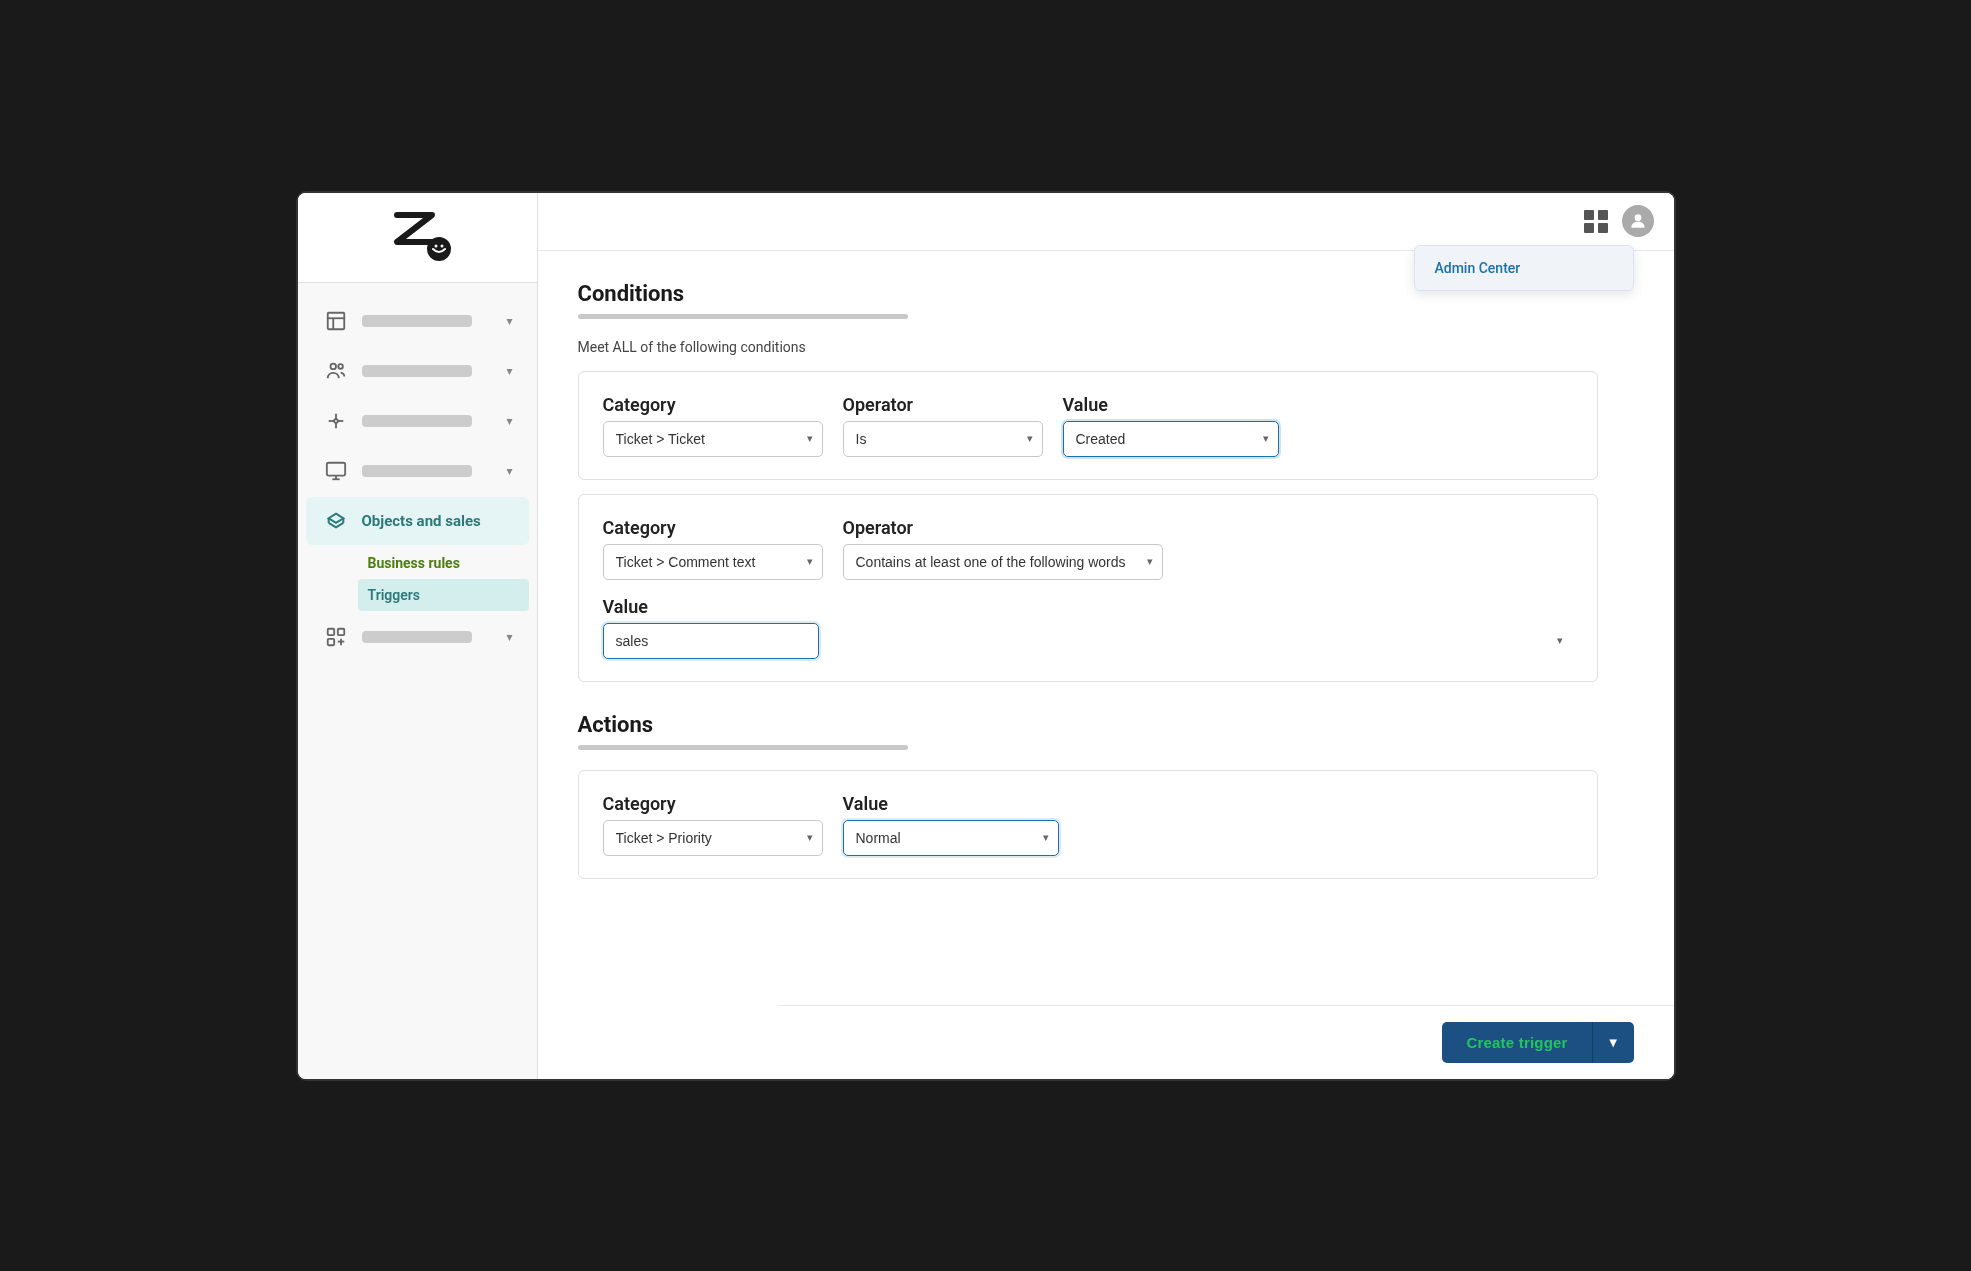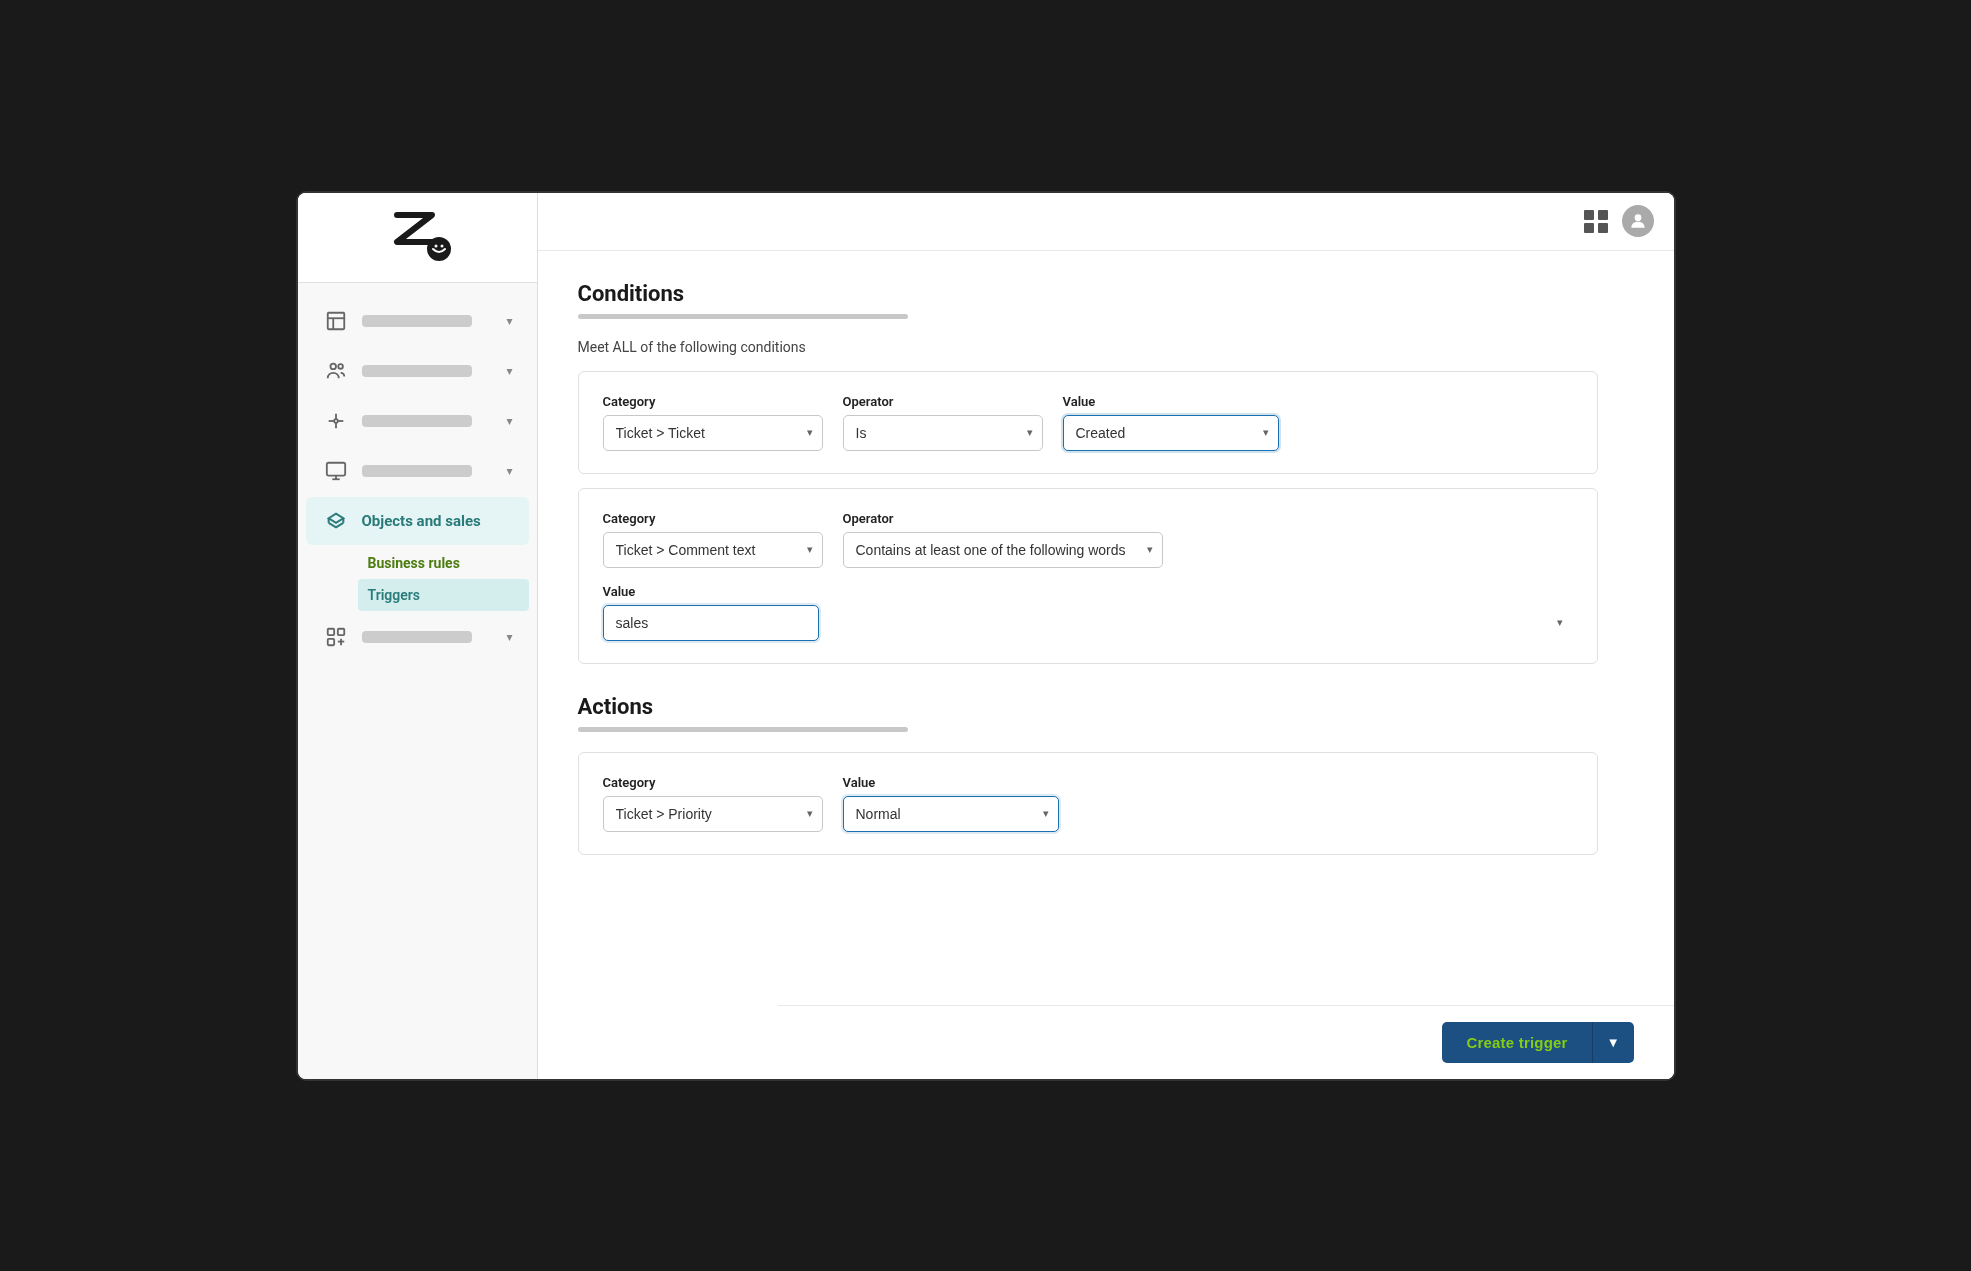--- a/index.html
+++ b/index.html
@@ -213,21 +213,21 @@
       align-items: flex-end;
       gap: 20px;
       flex-wrap: wrap;
     }
     .field-group {
       display: flex;
       flex-direction: column;
       gap: 6px;
     }
     .field-label {
-      font-size: 13px;
+      font-size: 18px;
       font-weight: 600;
       color: #222;
     }
     .select-wrapper {
       position: relative;
       display: inline-flex;
       align-items: center;
     }
     .select-field {
       appearance: none;
@@ -281,21 +281,21 @@
       justify-content: flex-end;
       background: #fff;
       border-top: 1px solid #e8e8e8;
     }
     .create-trigger-btn-group {
       display: flex;
       align-items: stretch;
     }
     .create-trigger-btn {
       background: #1c4f82;
-      color: #84cc16;
+      color: #22c55e;
       border: none;
       padding: 12px 24px;
       font-size: 15px;
       font-weight: 600;
       cursor: pointer;
       border-radius: 5px 0 0 5px;
       letter-spacing: 0.2px;
     }
     .create-trigger-dropdown-btn {
       background: #1c4f82;
@@ -429,20 +429,23 @@
           <div class="grid-dot"></div>
         </div>
         <div class="user-avatar">
           <svg width="20" height="20" viewBox="0 0 24 24" fill="#fff">
             <circle cx="12" cy="8" r="4"></circle>
             <path d="M4 20 C4 15 8 13 12 13 C16 13 20 15 20 20"></path>
           </svg>
         </div>
       </div>
 
+      <div class="admin-dropdown">
+        <a href="#">Admin Center</a>
+      </div>
     </div>
 
     <div class="page-body">
 
       <div>
         <h2 class="section-title">Conditions</h2>
         <div class="section-divider"></div>
         <p class="meet-all-text">Meet ALL of the following conditions</p>
 
         <div class="condition-card">

